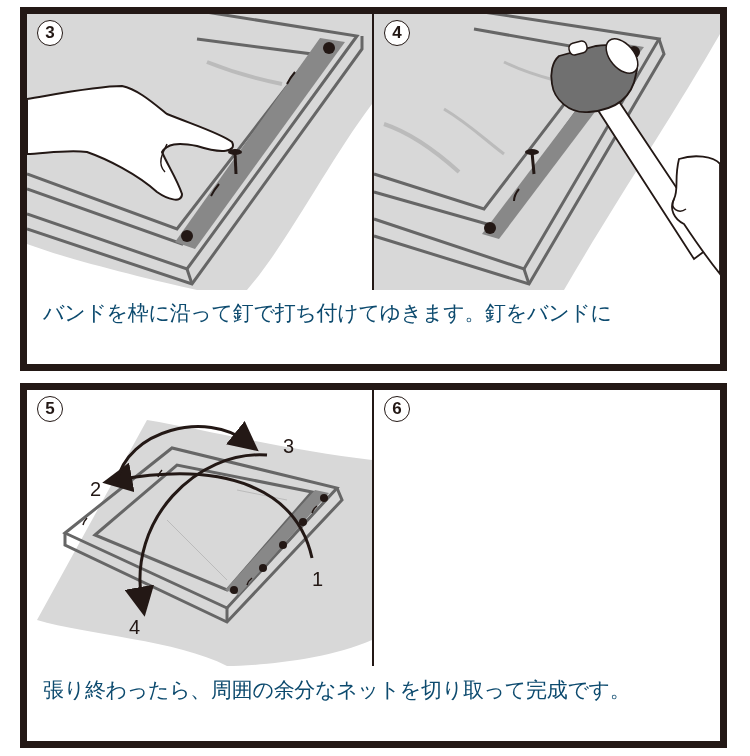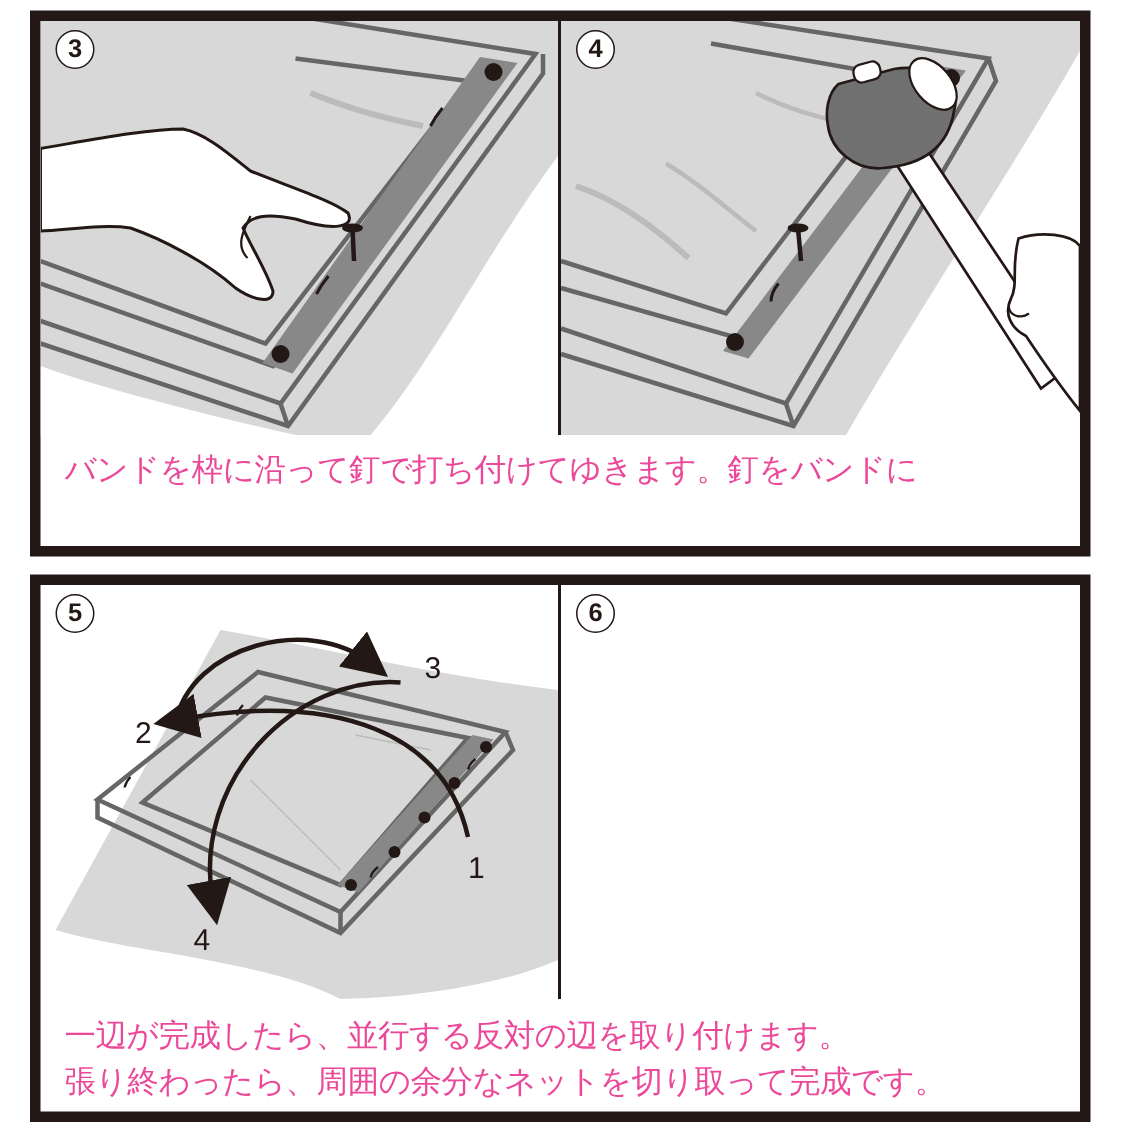--- a/index.html
+++ b/index.html
@@ -9,21 +9,21 @@
            background: #ffffff; box-sizing: content-box; }
   .panel-top { top: 7px; height: 350px; }
   .panel-bottom { top: 383px; height: 351px; }
   .illus { position: absolute; left: 0; top: 0; width: 693px; height: 276px; overflow: hidden; }
   .illus svg { display: block; }
   .divider { position: absolute; left: 345px; top: 0; width: 2px; height: 276px; background: #231815; }
   .step-badge { position: absolute; top: 6px; width: 24px; height: 24px; border: 1.6px solid #231815;
                 border-radius: 50%; background: #ffffff; color: #231815; font-weight: bold;
                 font-size: 17px; line-height: 24px; text-align: center;
                 font-family: "Liberation Sans", sans-serif; }
-  .caption { position: absolute; left: 16px; right: 10px; color: #ec4899;
+  .caption { position: absolute; left: 16px; right: 10px; color: #0c4a6e;
              font-size: 21px; line-height: 31px; letter-spacing: -0.3px; white-space: nowrap; }
   .panel-top .caption { top: 284px; }
   .panel-bottom .caption { top: 285px; }
   .caption div { height: 31px; }
   .arrow-num { position: absolute; font-family: "Liberation Sans", sans-serif; font-size: 20px;
                color: #231815; }
 </style>
 </head>
 <body>
 
@@ -165,16 +165,15 @@
   <span class="arrow-num" style="left:285px; top:178px;">1</span>
   <span class="arrow-num" style="left:102px; top:226px;">4</span>
 
   <div class="step-badge" style="left:10px;">
     <span>5</span>
   </div>
   <div class="step-badge" style="left:357px;">
     <span>6</span>
   </div>
   <div class="caption">
-    <div>一辺が完成したら、並行する反対の辺を取り付けます。</div>
     <div>張り終わったら、周囲の余分なネットを切り取って完成です。</div>
   </div>
 </div>
 
 </body></html>

